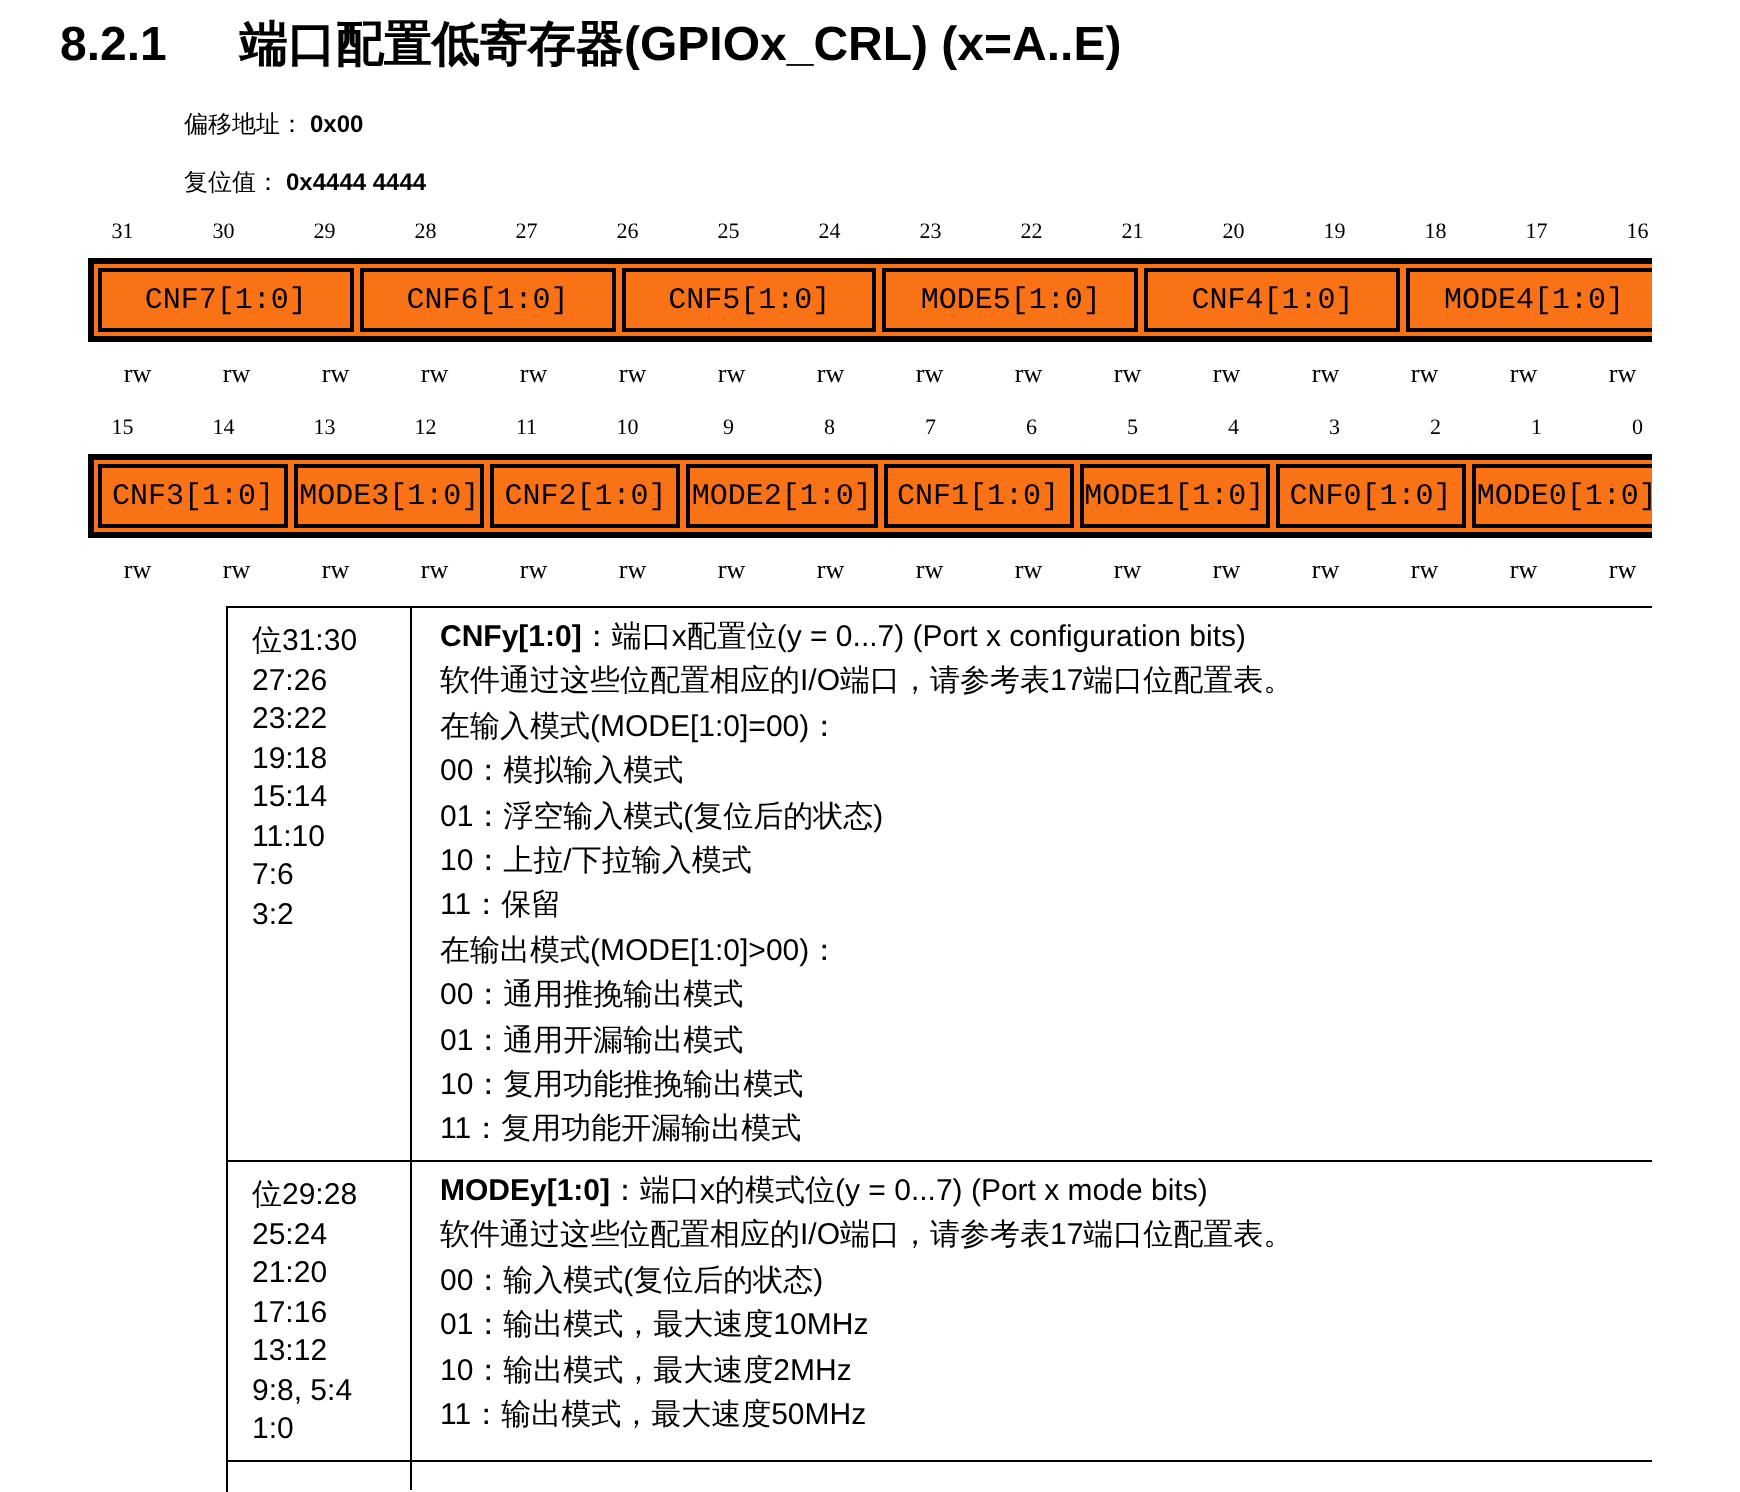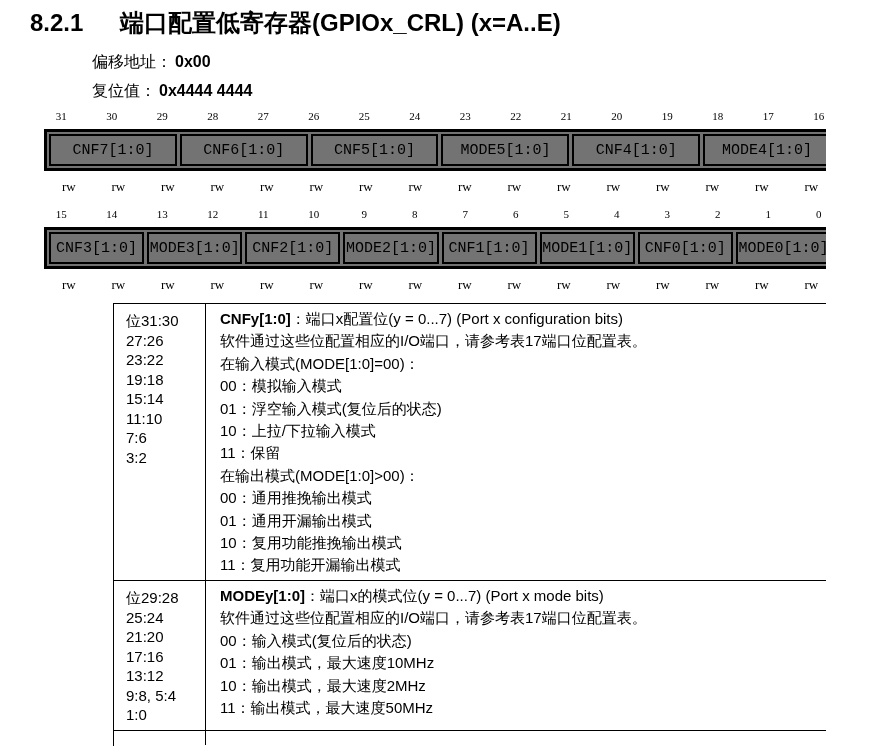--- a/index.html
+++ b/index.html
@@ -6,33 +6,33 @@
   .page{position:relative;width:826px;height:746px;background:#fff;color:#000;
         font-family:"Liberation Sans",sans-serif;overflow:hidden;}
 
   
   .heading{position:absolute;left:30px;top:8px;display:flex;align-items:baseline;
            font-weight:bold;font-size:24px;line-height:30px;}
   .sec-num{width:90px;}
   .sec-title{white-space:nowrap;}
 
   
-  .meta-line{position:absolute;left:92px;font-size:16px;line-height:20px;}
+  .meta-line{position:absolute;left:92px;font-size:12px;line-height:20px;}
   .meta-offset{top:52px;}
   .meta-reset{top:81px;}
   .meta-value{font-weight:bold;margin-left:3px;}
 
   
   .reg-area{position:absolute;left:44px;top:106px;width:792px;}
   .reg-group{margin:0 0 8px 0;}
   .bits-row{display:grid;grid-template-columns:repeat(16,1fr);text-align:center;
             font-family:"Liberation Serif",serif;font-size:11px;height:20px;line-height:20px;
             margin-bottom:3px;gap:16px;}
   .field-row{display:flex;border:3px solid #000;height:42px;box-sizing:border-box;
-             padding:2px;gap:3px;background:#737373;}
+             padding:2px;gap:3px;background:#f97316;}
   .field-cell{flex:1;border:2px solid #000;display:flex;align-items:center;justify-content:center;
               font-family:"Liberation Mono","DejaVu Sans Mono",monospace;font-size:15px;
               white-space:nowrap;overflow:hidden;}
   .rw-row{display:grid;grid-template-columns:repeat(16,1fr);text-align:center;
           font-family:"Liberation Serif",serif;font-size:13px;height:18px;line-height:18px;
           margin-top:7px;}
 
   
   .desc-table{position:absolute;left:113px;top:303px;width:725px;height:443px;
               box-sizing:border-box;border:1px solid #000;border-bottom:none;overflow:hidden;}

